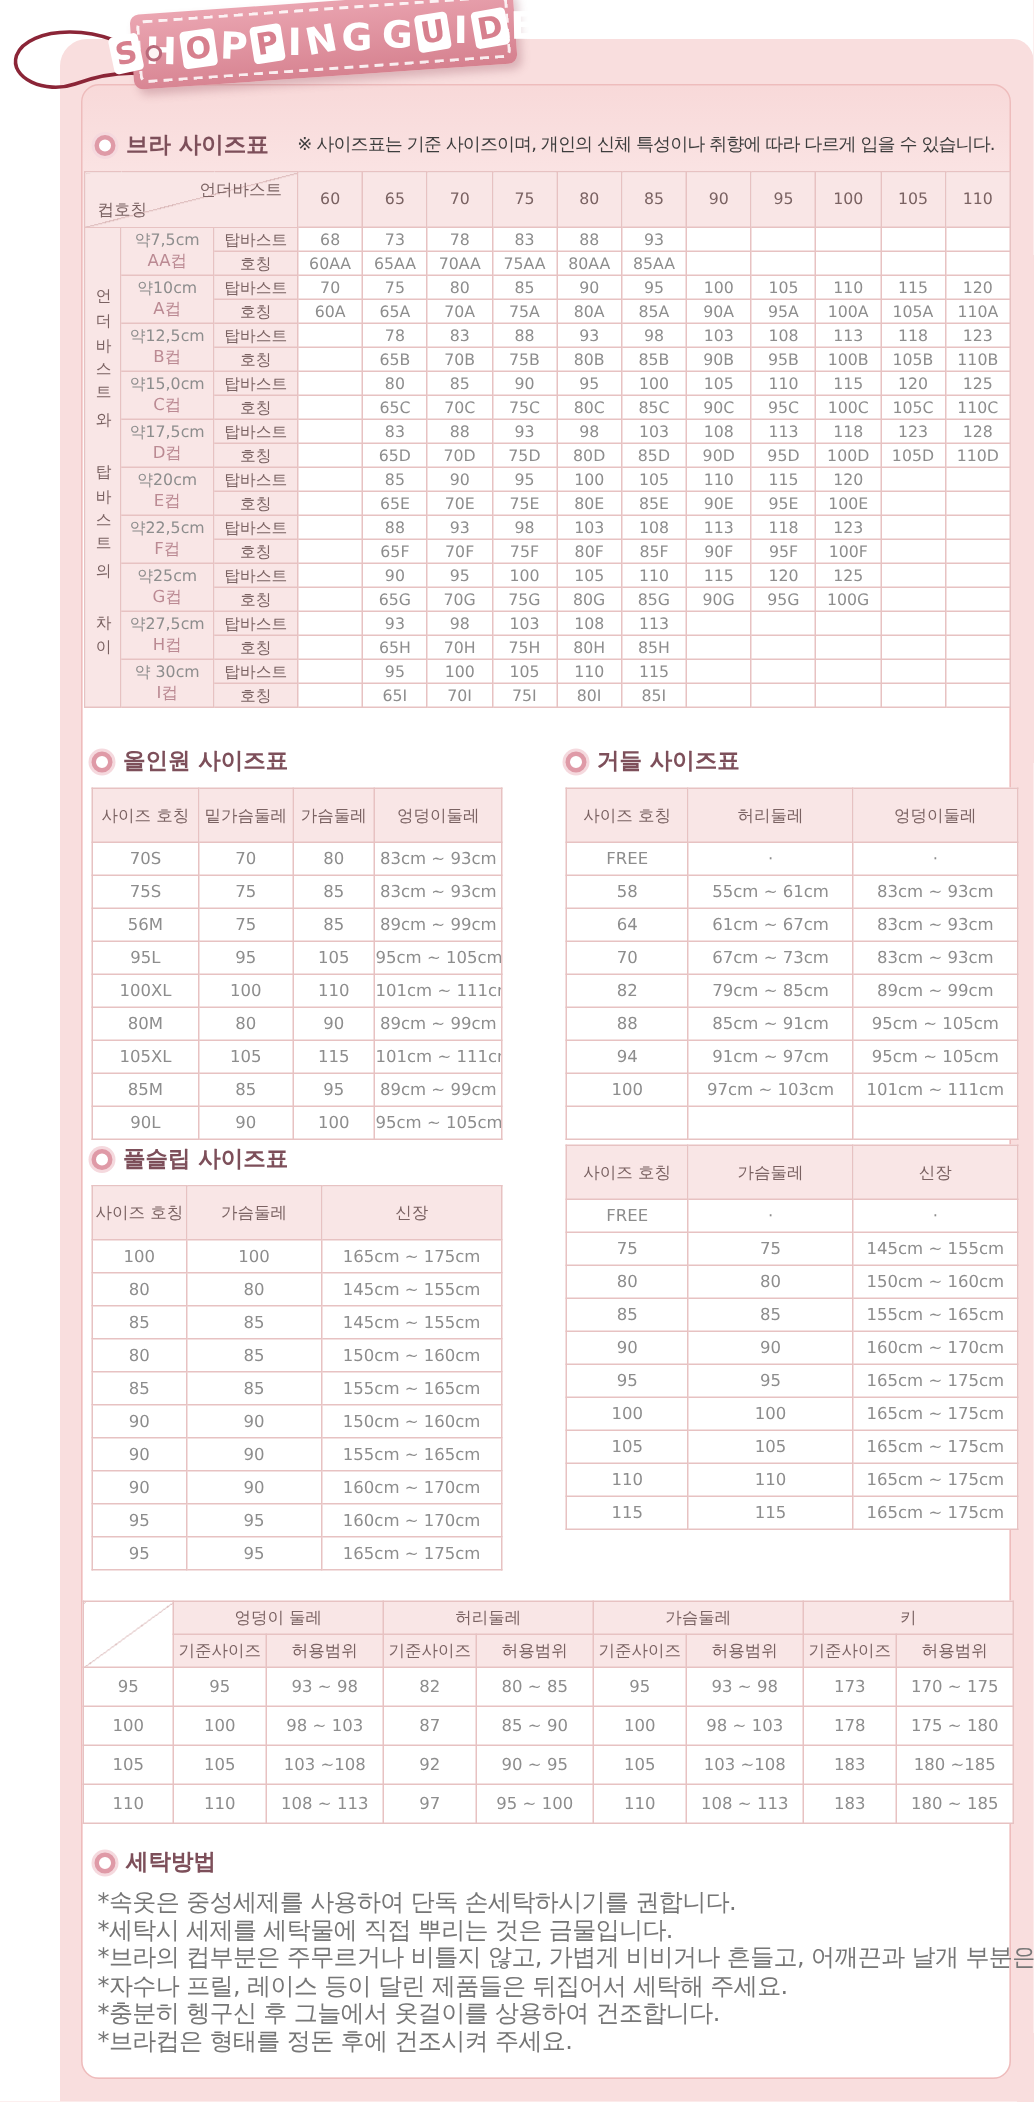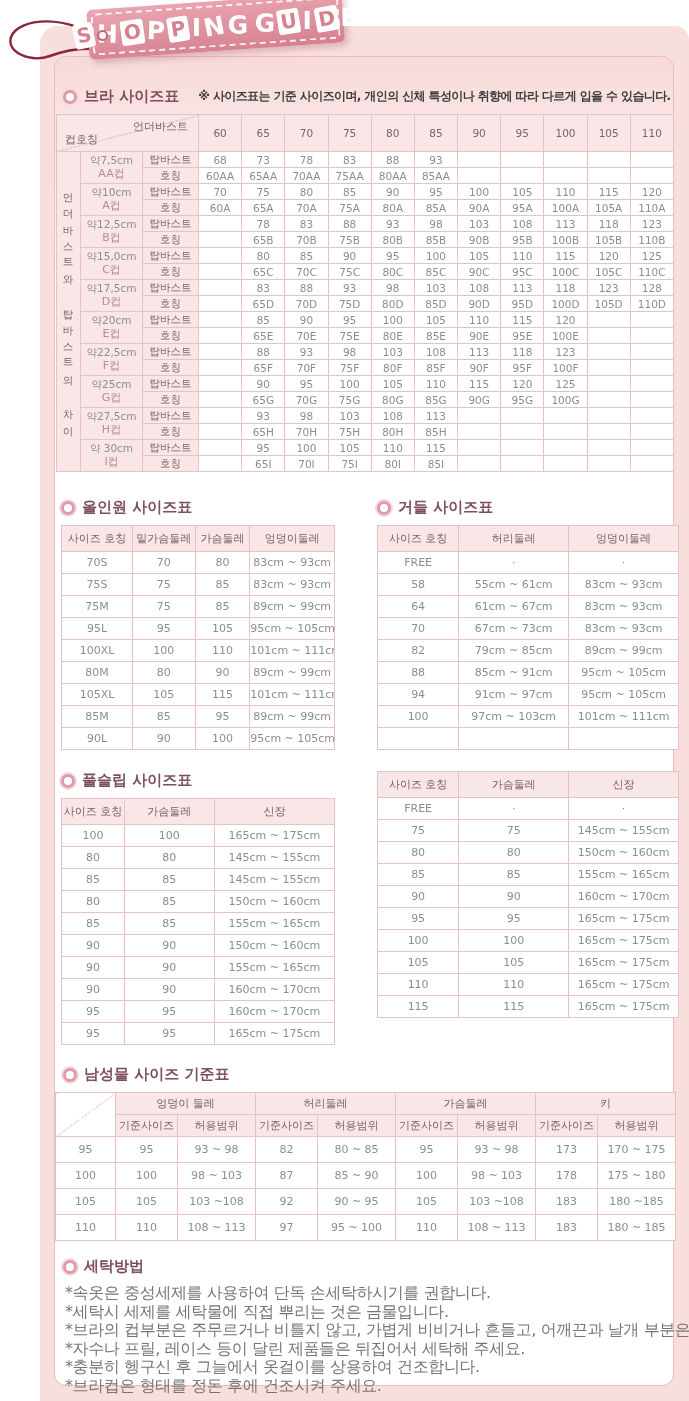--- a/index.html
+++ b/index.html
@@ -43,21 +43,21 @@
     position:absolute;left:9px;top:21px;width:7px;height:7px;border-radius:50%;
     background:#fdf3f4;border:2px solid #b8697a;
   }
   
   .sec-head{display:flex;align-items:center;gap:7px;margin:0 0 0 8px}
   .bullet{
     width:8px;height:8px;background:#fff;border:3px solid #df9aa7;border-radius:50%;
     box-shadow:0 0 0 2px #f5d9de;flex:none;
   }
   .sec-title{font-size:15px;font-weight:bold;color:#7d4f5a;white-space:nowrap}
-  .sec-note{font-size:12px;font-weight:bold;color:#3d3d3d;margin-left:12px;letter-spacing:-0.6px;white-space:nowrap}
+  .sec-note{font-size:12px;font-weight:normal;color:#3d3d3d;margin-left:12px;letter-spacing:-0.6px;white-space:nowrap}
   
   table{border-collapse:collapse;table-layout:fixed;background:#fff}
   .tbl th,.tbl td{
     border:1px solid #e7c2c2;text-align:center;overflow:hidden;white-space:nowrap;padding:0;
   }
   .tbl th{background:#f9e6e6;color:#7a6262;font-weight:normal;font-size:11px}
   .tbl td{color:#8d8d8d;font-size:11px;background:#fff}
   
   .bra-sec{padding-top:30px}
   .bra-tbl{width:618px;margin:8px 0 12px 1px}
@@ -72,27 +72,27 @@
     background:linear-gradient(to bottom right,#f9e6e6 49.5%,#d9b6b6 49.5%,#d9b6b6 50.5%,#f9e6e6 50.5%);
   }
   .ctop{position:absolute;top:4px;right:10px;color:#7a6262;font-size:11px}
   .cbot{position:absolute;bottom:4px;left:8px;color:#7a6262;font-size:11px}
   .vert{
     writing-mode:vertical-rl;text-orientation:upright;letter-spacing:6px;
     color:#7a6262;font-size:10.5px;display:inline-block;
   }
   
   .cols{display:flex;gap:42px;margin:26px 0 0 6px}
-  .cols.second{margin-top:21px}
+  .cols.second{margin-top:3px}
   .col-l{width:274px}
   .col-r{width:302px}
   .cols .sec-head{margin:0 0 8px 0}
   .pair-l{width:274px}
   .pair-r{width:302px}
-  .pair-l thead tr,.pair-r thead tr{height:26px}
+  .pair-l thead tr,.pair-r thead tr{height:36px}
   .pair-l tbody tr,.pair-r tbody tr{height:22px}
   
   .mens-sec{margin-top:20px}
   .mens-tbl{width:620px;margin:8px 0 0 0}
   .mens-tbl thead tr{height:22px}
   .mens-tbl tbody tr{height:26px}
   .mens-tbl td.corner2{
     background:linear-gradient(to bottom right,#ffffff 49.6%,#d9b6b6 49.6%,#d9b6b6 50.4%,#ffffff 50.4%);
   }
   
@@ -503,21 +503,21 @@
               <td>80</td>
               <td>83cm ~ 93cm</td>
             </tr>
             <tr>
               <td>75S</td>
               <td>75</td>
               <td>85</td>
               <td>83cm ~ 93cm</td>
             </tr>
             <tr>
-              <td>75M</td>
+              <td>56M</td>
               <td>75</td>
               <td>85</td>
               <td>89cm ~ 99cm</td>
             </tr>
             <tr>
               <td>95L</td>
               <td>95</td>
               <td>105</td>
               <td>95cm ~ 105cm</td>
             </tr>
@@ -760,24 +760,20 @@
               <td>115</td>
               <td>115</td>
               <td>165cm ~ 175cm</td>
             </tr>
           </tbody>
         </table>
     </div>
   </div>
 
   <div class="mens-sec">
-    <div class="sec-head">
-      <span class="bullet"></span>
-      <span class="sec-title">남성물 사이즈 기준표</span>
-    </div>
     <table class="tbl mens-tbl" id="mens-table">
         <colgroup>
           <col style="width: 60px;">
           <col style="width: 62px;">
           <col style="width: 78px;">
           <col style="width: 62px;">
           <col style="width: 78px;">
           <col style="width: 62px;">
           <col style="width: 78px;">
           <col style="width: 62px;">

